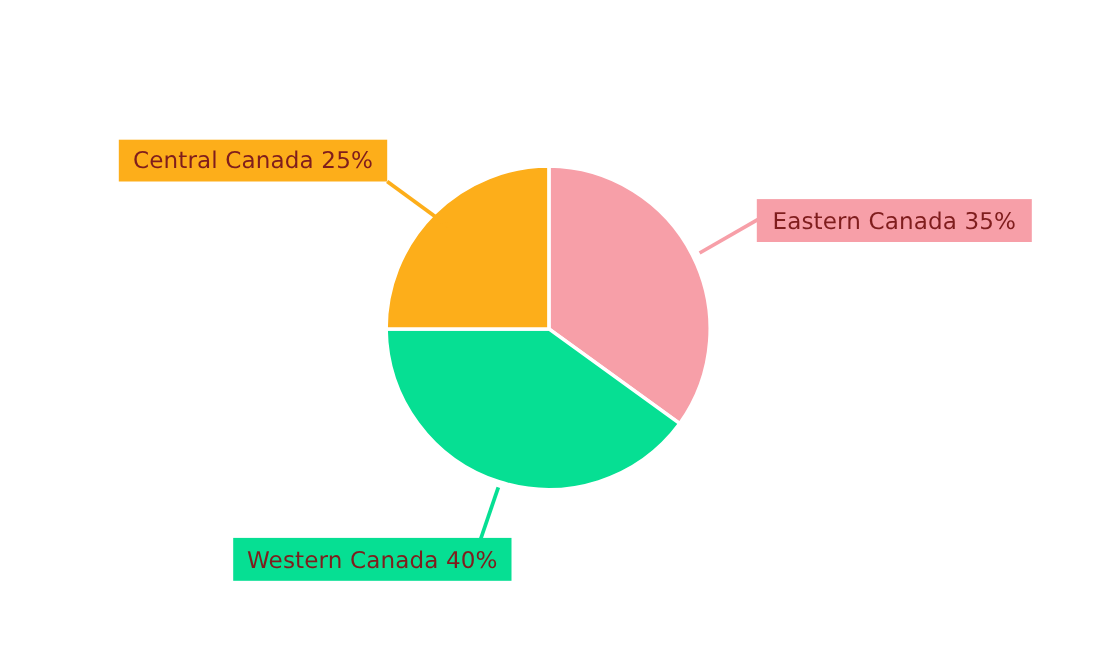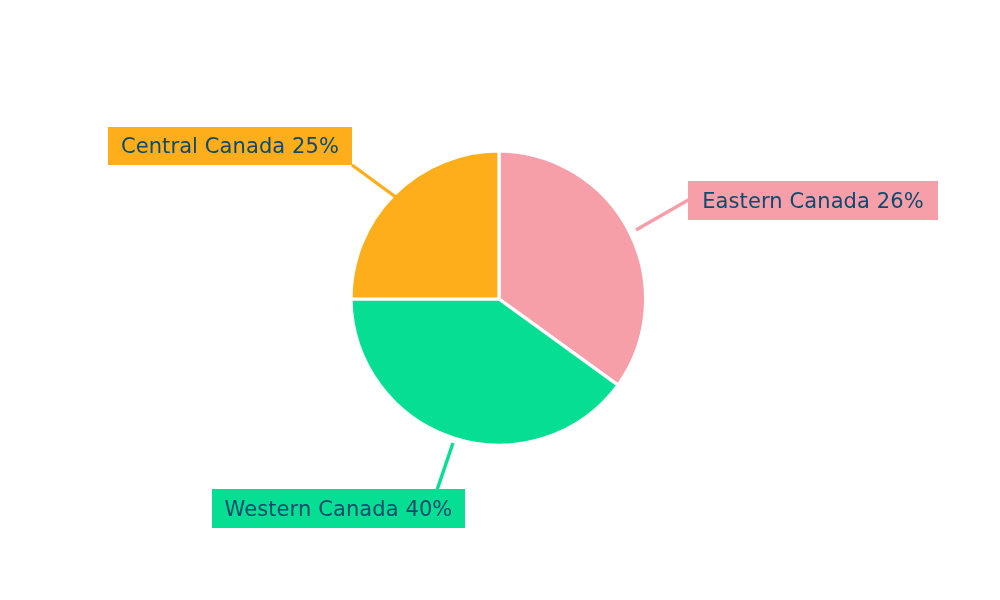--- a/index.html
+++ b/index.html
@@ -27,21 +27,21 @@
     top: 0;
     width: 1000px;
     height: 600px;
     display: block;
   }
   .label-box {
     position: absolute;
     display: flex;
     align-items: center;
     justify-content: center;
-    color: #0c4a6e;
+    color: #7f1d1d;
     font-size: 21px;
     font-family: "DejaVu Sans", sans-serif;
     white-space: nowrap;
     letter-spacing: 0.1px;
     box-sizing: border-box;
     padding: 0 9px;
   }
   #label-central {
     left: 108px;
     top: 127px;
@@ -76,17 +76,17 @@
 
     <path d="M 499 299 L 351 299 A 148 148 0 0 1 499 151 Z" fill="#FDAE1A" stroke="#ffffff" stroke-width="3.2"></path>
 
     <line x1="352" y1="165" x2="408" y2="206" stroke="#FDAE1A" stroke-width="3.4"></line>
     <line x1="636" y1="230" x2="690" y2="199" stroke="#F79FA8" stroke-width="3.4"></line>
     <line x1="453" y1="443" x2="437" y2="490" stroke="#06DF93" stroke-width="3.4"></line>
   </svg>
 
   <div class="label-box" id="label-central" style="background:#FDAE1A">Central Canada 25%</div>
 
-  <div class="label-box" id="label-eastern" style="background:#F79FA8">Eastern Canada 26%</div>
+  <div class="label-box" id="label-eastern" style="background:#F79FA8">Eastern Canada 35%</div>
 
   <div class="label-box" id="label-western" style="background:#06DF93">Western Canada 40%</div>
 
 </div>
 
 </body></html>

